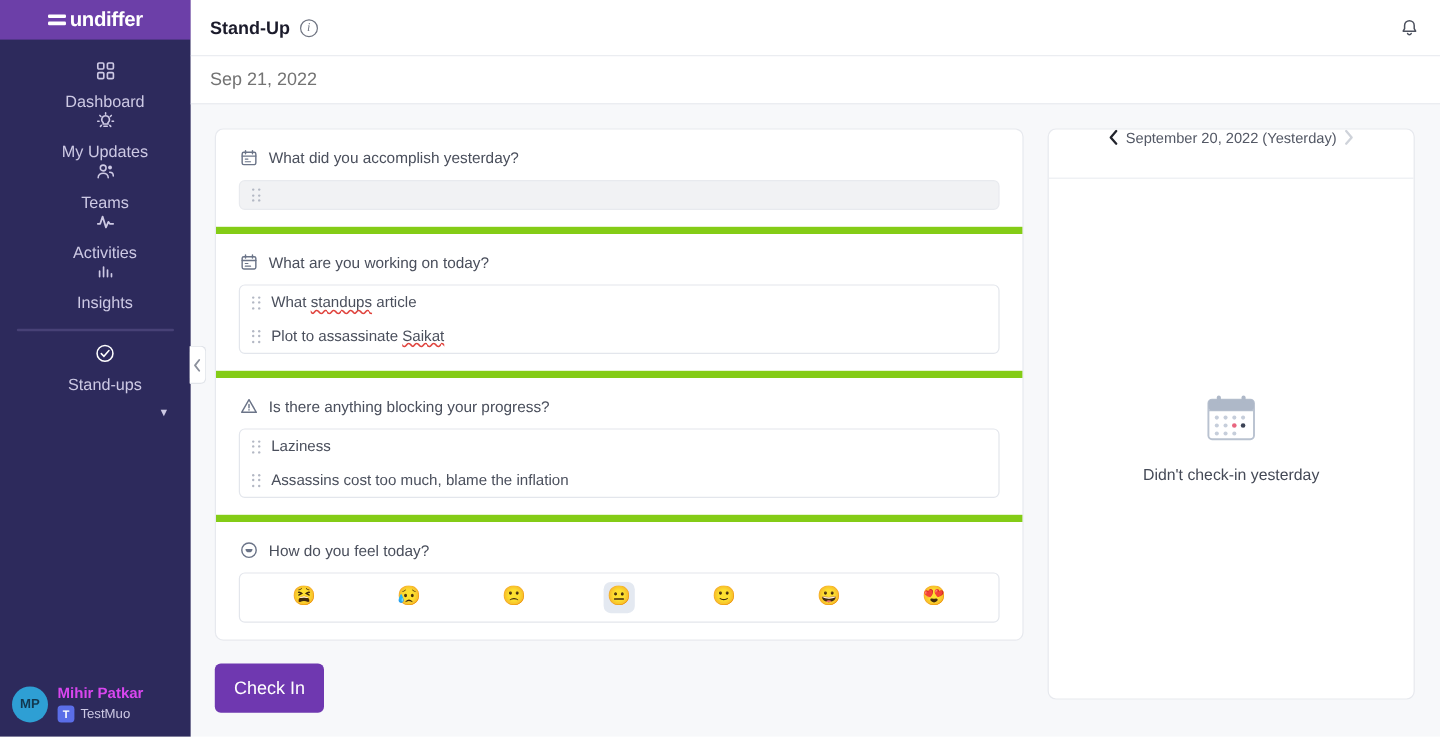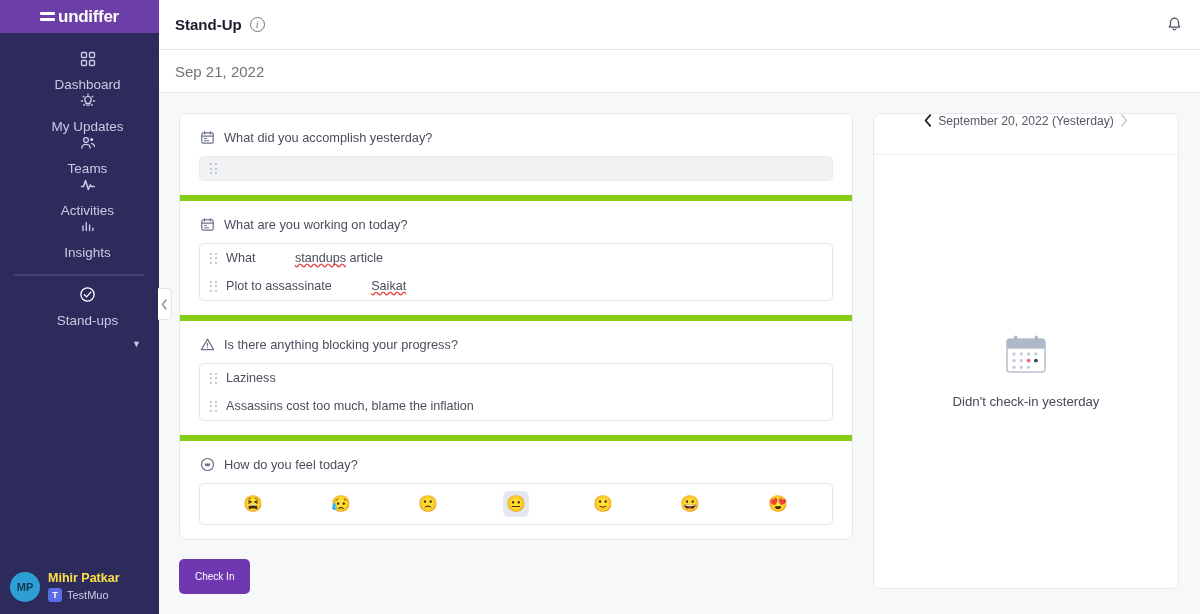--- a/index.html
+++ b/index.html
@@ -51,21 +51,21 @@
     position: absolute; left: 0; bottom: 12px; width: 132px;
     display: flex; align-items: center; padding-left: 10px; gap: 8px;
   }
   .avatar {
     width: 30px; height: 30px; border-radius: 50%;
     background: #2e9fd4; color: #12384f;
     display: flex; align-items: center; justify-content: center;
     font-size: 11px; font-weight: bold; flex: 0 0 30px;
   }
   .user-meta { display: flex; flex-direction: column; gap: 2px; }
-  .user-name { color: #fde047; font-size: 12.5px; font-weight: bold; line-height: 1.1; }
+  .user-name { color: #d946ef; font-size: 12.5px; font-weight: bold; line-height: 1.1; }
   .user-team { display: flex; align-items: center; gap: 5px; }
   .team-badge {
     width: 14px; height: 14px; border-radius: 3px; background: #5b6ee8;
     color: #fff; font-size: 9px; font-weight: bold;
     display: flex; align-items: center; justify-content: center;
   }
   .team-name { color: #cdc9e4; font-size: 11px; }
 
   
   .main { flex: 1; display: flex; flex-direction: column; background: #f7f8fa; position: relative; }
@@ -122,38 +122,38 @@
     display: flex; align-items: center; gap: 9px;
     padding: 7px 10px; font-size: 12.6px; color: #4a4f5c;
   }
   .grip { width: 7px; height: 11px; flex: 0 0 7px; position: relative; }
   .grip span {
     position: absolute; width: 2px; height: 2px; background: #b3b8c4; border-radius: 50%;
   }
   .grip span:nth-child(1){left:0;top:0}.grip span:nth-child(2){left:5px;top:0}
   .grip span:nth-child(3){left:0;top:4.5px}.grip span:nth-child(4){left:5px;top:4.5px}
   .grip span:nth-child(5){left:0;top:9px}.grip span:nth-child(6){left:5px;top:9px}
-  .sp { text-decoration: underline wavy #e0443e; text-decoration-skip-ink: none; margin-left: 36px; }
+  .sp { text-decoration: underline wavy #e0443e; text-decoration-skip-ink: none; }
 
   .mood-box {
     border: 1px solid #e3e6ec; border-radius: 5px; background: #fff;
     display: flex; align-items: center; justify-content: space-around;
     padding: 4px 10px; height: 42px;
   }
   .mood {
     width: 26px; height: 26px; border-radius: 6px;
     display: flex; align-items: center; justify-content: center;
     font-size: 16px; cursor: pointer; line-height: 1;
   }
   .mood.selected { background: #e4e9f1; }
 
   .checkin-wrap { padding: 19px 0 0 0; }
   .checkin-btn {
     background: #6f38b0; color: #fff;
-    font-size: 10px; font-family: "Liberation Sans", sans-serif;
+    font-size: 15px; font-family: "Liberation Sans", sans-serif;
     border: none; border-radius: 5px;
     padding: 12px 16px; cursor: pointer;
   }
 
   
   .side-panel {
     width: 306px; flex: 0 0 306px;
     background: #fff; border: 1px solid #e7e9ee; border-radius: 7px;
     height: 476px; display: flex; flex-direction: column;
   }

